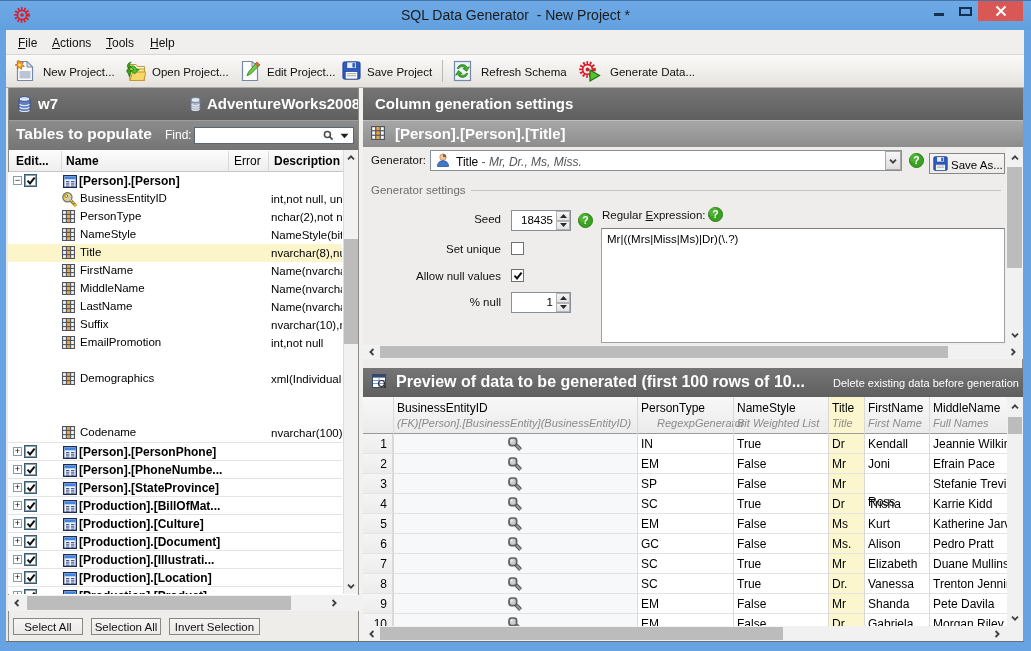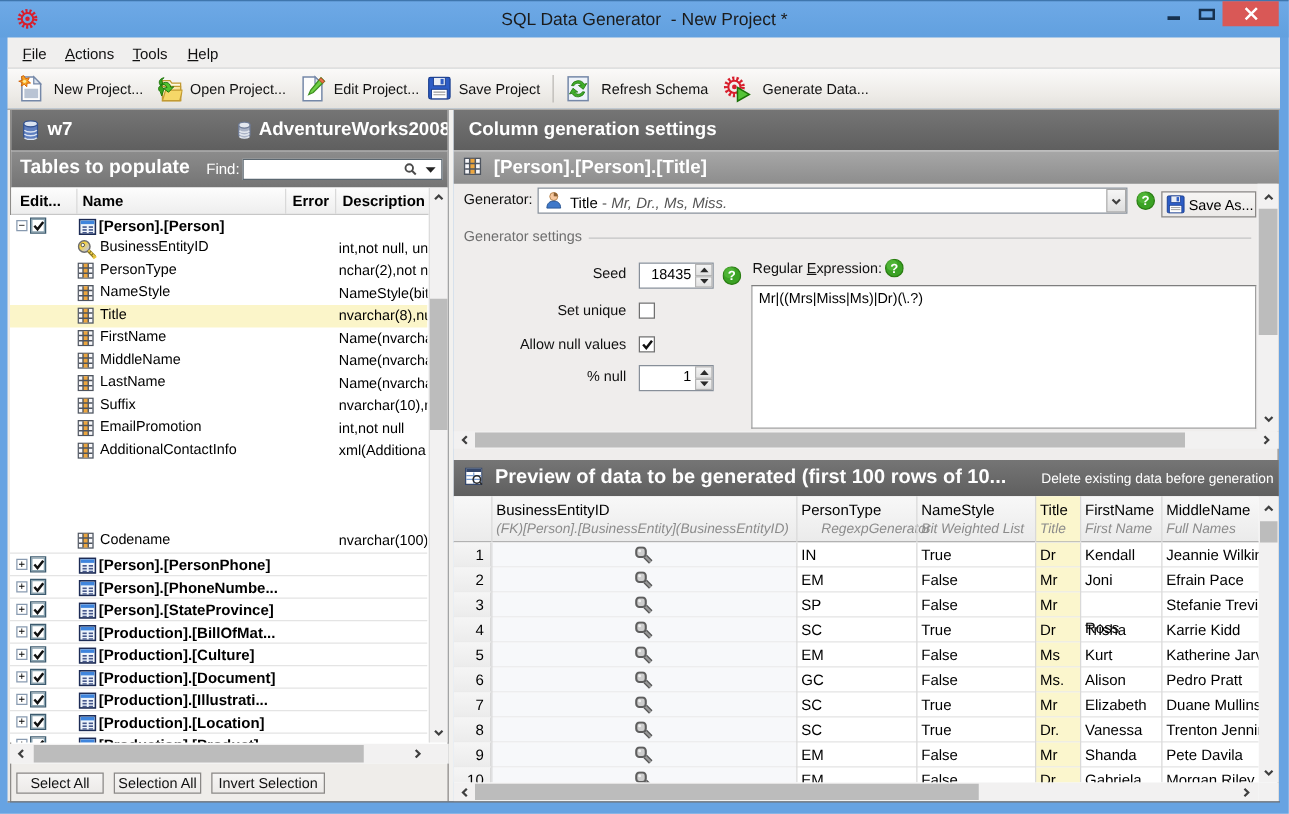--- a/index.html
+++ b/index.html
@@ -161,21 +161,21 @@
 <svg class="abs" style="left:314px;top:42px" width="11" height="11" viewBox="0 0 11 11" xmlns="http://www.w3.org/2000/svg">
       <circle cx="4.4" cy="4.4" r="3" fill="none" stroke="#4a4a4a" stroke-width="1.5"></circle>
       <line x1="6.6" y1="6.6" x2="9.6" y2="9.6" stroke="#4a4a4a" stroke-width="1.6"></line>
     </svg>
 <svg class="abs" style="left:331px;top:45px" width="9" height="6" viewBox="0 0 9 6" xmlns="http://www.w3.org/2000/svg">
       <path d="M0.5 0.8 L4.5 5.2 L8.5 0.8 Z" fill="#222"></path>
     </svg>
 <div id="lcolhdr" class="abs"></div>
 <div class="abs" style="left:7px;top:66px;font-size:12px;font-weight:bold">Edit...</div>
 <div class="abs" style="left:57px;top:66px;font-size:12px;font-weight:bold">Name</div>
-<div class="abs" style="left:225px;top:66px;font-size:12px;font-weight:bold">Error</div>
+<div class="abs" style="left:225px;top:66px;font-size:12px;font-weight:normal">Error</div>
 <div class="abs" style="left:265px;top:66px;font-size:12px;font-weight:bold">Description</div>
 <div class="abs lcolsep" style="left:52px"></div>
 <div class="abs lcolsep" style="left:219px"></div>
 <div class="abs lcolsep" style="left:259px"></div>
 <div class="abs sb" style="left:334px;top:62px;width:15px;height:444px;border-left:1px solid #dcdcdc"></div>
 <div class="abs sbbtn" style="left:334px;top:62px;width:15px;height:16px;">
       <svg width="8" height="8" viewBox="0 0 8 8">
         <path d="M1 5.44 L4.0 2.4 L7 5.44" fill="none" stroke="#3f3f3f" stroke-width="1.8"></path>
       </svg>
     </div>
@@ -327,33 +327,33 @@
           <rect x="4.4" y="1" width="4.2" height="11" fill="#eda63e"></rect>
           <line x1="1" y1="4.4" x2="12" y2="4.4" stroke="#4e5560" stroke-width="1.1"></line>
           <line x1="1" y1="8.6" x2="12" y2="8.6" stroke="#4e5560" stroke-width="1.1"></line>
           <line x1="4.4" y1="1" x2="4.4" y2="12" stroke="#4e5560" stroke-width="1.1"></line>
           <line x1="8.6" y1="1" x2="8.6" y2="12" stroke="#4e5560" stroke-width="1.1"></line>
         </g>
       </svg>
       <div class="abs tname" style="left:72px;top:2px">EmailPromotion</div>
       <div class="abs tdesc" style="top:3px">int,not null</div>
     </div>
-<div class="trow abs" style="top:180px">
-      <svg class="abs" style="left:54px;top:2px" width="13" height="13" viewBox="0 0 13 13" xmlns="http://www.w3.org/2000/svg">
-        <g transform="scale(1.0)">
-          <rect x="0.5" y="0.5" width="12" height="12" fill="#f8f8fb" stroke="#4e5560" stroke-width="1.2"></rect>
-          <rect x="4.4" y="1" width="4.2" height="11" fill="#eda63e"></rect>
-          <line x1="1" y1="4.4" x2="12" y2="4.4" stroke="#4e5560" stroke-width="1.1"></line>
-          <line x1="1" y1="8.6" x2="12" y2="8.6" stroke="#4e5560" stroke-width="1.1"></line>
-          <line x1="4.4" y1="1" x2="4.4" y2="12" stroke="#4e5560" stroke-width="1.1"></line>
-          <line x1="8.6" y1="1" x2="8.6" y2="12" stroke="#4e5560" stroke-width="1.1"></line>
-        </g>
-      </svg>
-      <div class="abs tname" style="left:72px;top:2px">AdditionalContactInfo</div>
-      <div class="abs tdesc" style="top:3px">xml(Additiona</div>
+<div class="trow abs" style="top:198px">
+      <svg class="abs" style="left:54px;top:2px" width="13" height="13" viewBox="0 0 13 13" xmlns="http://www.w3.org/2000/svg">
+        <g transform="scale(1.0)">
+          <rect x="0.5" y="0.5" width="12" height="12" fill="#f8f8fb" stroke="#4e5560" stroke-width="1.2"></rect>
+          <rect x="4.4" y="1" width="4.2" height="11" fill="#eda63e"></rect>
+          <line x1="1" y1="4.4" x2="12" y2="4.4" stroke="#4e5560" stroke-width="1.1"></line>
+          <line x1="1" y1="8.6" x2="12" y2="8.6" stroke="#4e5560" stroke-width="1.1"></line>
+          <line x1="4.4" y1="1" x2="4.4" y2="12" stroke="#4e5560" stroke-width="1.1"></line>
+          <line x1="8.6" y1="1" x2="8.6" y2="12" stroke="#4e5560" stroke-width="1.1"></line>
+        </g>
+      </svg>
+      <div class="abs tname" style="left:72px;top:2px">Demographics</div>
+      <div class="abs tdesc" style="top:3px">xml(Individual</div>
     </div>
 <div class="trow abs" style="top:252px">
       <svg class="abs" style="left:54px;top:2px" width="13" height="13" viewBox="0 0 13 13" xmlns="http://www.w3.org/2000/svg">
         <g transform="scale(1.0)">
           <rect x="0.5" y="0.5" width="12" height="12" fill="#f8f8fb" stroke="#4e5560" stroke-width="1.2"></rect>
           <rect x="4.4" y="1" width="4.2" height="11" fill="#eda63e"></rect>
           <line x1="1" y1="4.4" x2="12" y2="4.4" stroke="#4e5560" stroke-width="1.1"></line>
           <line x1="1" y1="8.6" x2="12" y2="8.6" stroke="#4e5560" stroke-width="1.1"></line>
           <line x1="4.4" y1="1" x2="4.4" y2="12" stroke="#4e5560" stroke-width="1.1"></line>
           <line x1="8.6" y1="1" x2="8.6" y2="12" stroke="#4e5560" stroke-width="1.1"></line>

